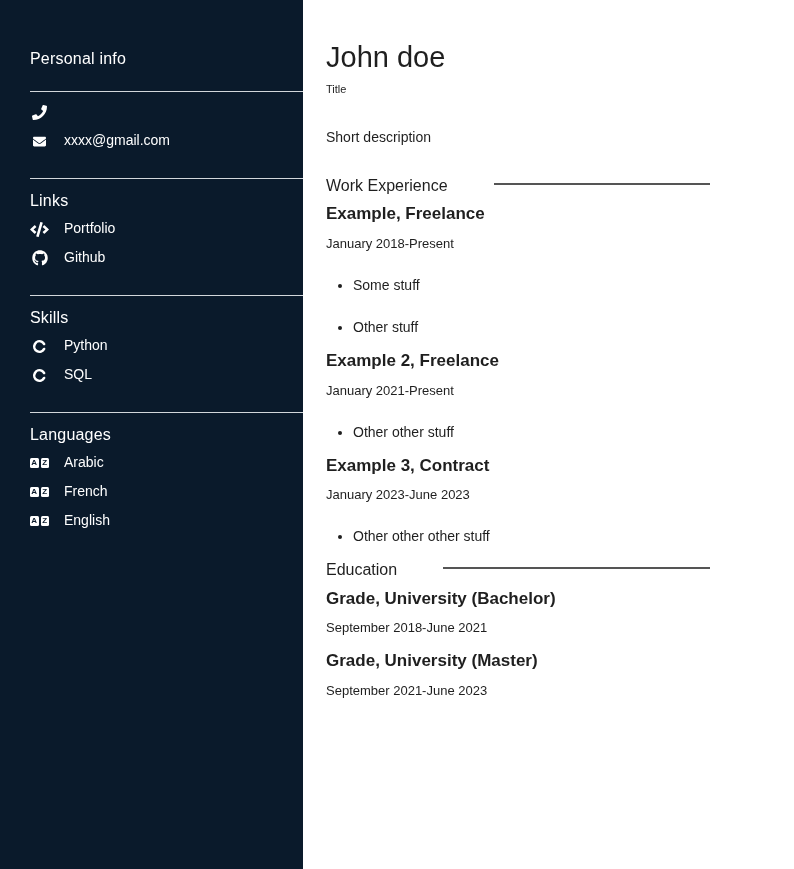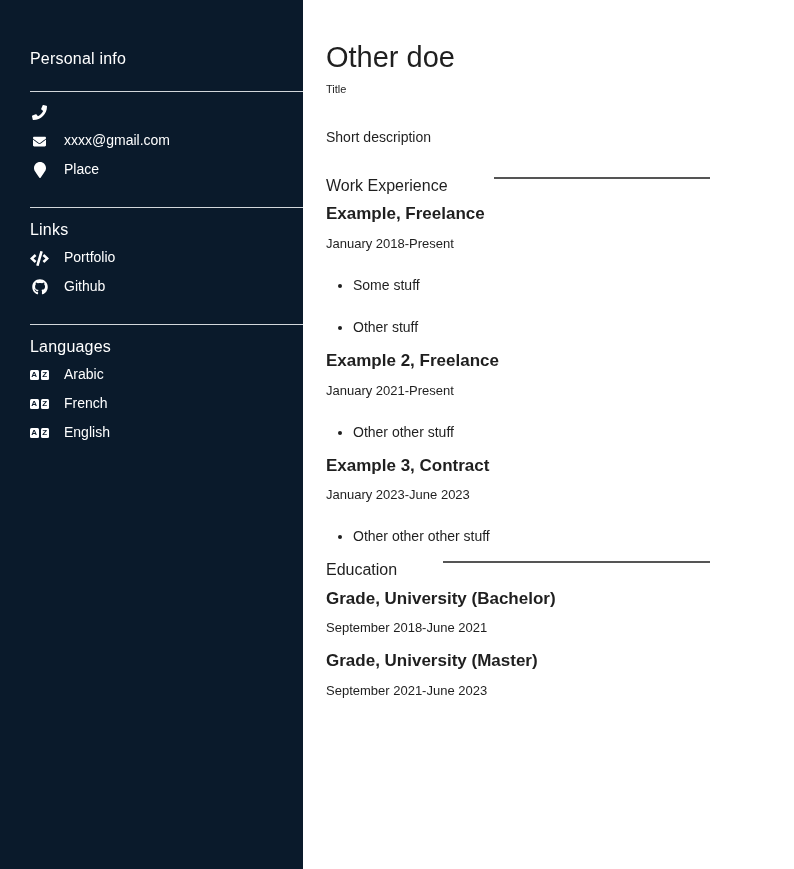--- a/index.html
+++ b/index.html
@@ -38,21 +38,21 @@
     width:10px;height:10px;background:#fff;color:var(--sidebar-bg);
     font-size:8px;font-weight:bold;font-style:normal;border-radius:1.5px;
     display:flex;align-items:center;justify-content:center;line-height:1;
   }
 
   
   .main{flex:1;padding:42px 0 0 23px;}
   .name{font-size:29px;font-weight:400;margin:0;line-height:1.1;}
   .job-title{font-size:11px;margin-top:9px;}
   .description{font-size:14px;margin-top:34px;}
-  .sec-head{display:flex;align-items:flex-start;margin-top:32px;gap:40px;}
+  .sec-head{display:flex;align-items:center;margin-top:32px;gap:40px;}
   .sec-head .txt{font-size:16px;white-space:nowrap;padding-right:6px;line-height:1.1;}
   .sec-head .rule{flex:1;border-bottom:2px solid var(--heading-rule);margin-bottom:3px;}
   .entry{margin-top:10px;}
   .entry + .entry{margin-top:16px;}
   .entry-title{font-size:17px;font-weight:bold;margin:0;line-height:1.15;}
   .entry-dates{font-size:13px;margin-top:12px;}
   .entry ul{margin:0;padding:0 0 0 27px;list-style:disc;}
   .entry li{font-size:14px;margin-top:26px;}
   .edu-head{margin-top:17px;}
 </style>
@@ -76,28 +76,20 @@
           <span class="lbl"></span>
         </div>
         <div class="sb-row">
           <span class="ic">
             <svg width="17" height="13" viewBox="0 0 512 512">
                 <path fill="#fff" d="M502.3 190.8c3.9-3.1 9.7-.2 9.7 4.7V400c0 26.5-21.5 48-48 48H48c-26.5 0-48-21.5-48-48V195.6c0-5 5.7-7.8 9.7-4.7 22.4 17.4 52.1 39.5 154.1 113.6 21.1 15.4 56.7 47.8 92.2 47.6 35.7.3 72-32.8 92.3-47.6 102-74.1 131.6-96.3 154-113.7zM256 320c23.2.4 56.6-29.2 73.4-41.4 132.7-96.3 142.8-104.7 173.4-128.7 5.8-4.5 9.2-11.5 9.2-18.9v-19c0-26.5-21.5-48-48-48H48C21.5 64 0 85.5 0 112v19c0 7.4 3.4 14.3 9.2 18.9 30.6 23.9 40.7 32.4 173.4 128.7 16.8 12.2 50.2 41.8 73.4 41.4z"></path>
               </svg>
           </span>
           <span class="lbl">xxxx@gmail.com</span>
         </div>
-        <div class="sb-row">
-          <span class="ic">
-            <svg width="12" height="16" viewBox="0 0 384 512">
-                <path fill="#fff" d="M172.268 501.67C26.97 291.031 0 269.413 0 192 0 85.961 85.961 0 192 0s192 85.961 192 192c0 77.413-26.97 99.031-172.268 309.67-9.535 13.774-29.93 13.773-39.464 0z"></path>
-              </svg>
-          </span>
-          <span class="lbl">Place</span>
-        </div>
       </div>
     </section>
 
     <section>
       <hr class="sb-divider between">
       <h2 class="sb-title">Links</h2>
       <div class="sb-items tight">
         <div class="sb-row">
           <span class="ic">
             <svg width="19" height="15" viewBox="0 0 640 512">
@@ -110,20 +102,42 @@
           <span class="ic">
             <svg width="16" height="16" viewBox="0 0 496 512">
                 <path fill="#fff" d="M165.9 397.4c0 2-2.3 3.6-5.2 3.6-3.3.3-5.6-1.3-5.6-3.6 0-2 2.3-3.6 5.2-3.6 3-.3 5.6 1.3 5.6 3.6zm-31.1-4.5c-.7 2 1.3 4.3 4.3 4.9 2.6 1 5.6 0 6.2-2s-1.3-4.3-4.3-5.2c-2.6-.7-5.5.3-6.2 2.3zm44.2-1.7c-2.9.7-4.9 2.6-4.6 4.9.3 2 2.9 3.3 5.9 2.6 2.9-.7 4.9-2.6 4.6-4.6-.3-1.9-3-3.2-5.9-2.9zM244.8 8C106.1 8 0 113.3 0 252c0 110.9 69.8 205.8 169.5 239.2 12.8 2.3 17.3-5.6 17.3-12.1 0-6.2-.3-40.4-.3-61.4 0 0-70 15-84.7-29.8 0 0-11.4-29.1-27.8-36.6 0 0-22.9-15.7 1.6-15.4 0 0 24.9 2 38.6 25.8 21.9 38.6 58.6 27.5 72.9 20.9 2.3-16 8.8-27.1 16-33.7-55.9-6.2-112.3-14.3-112.3-110.5 0-27.5 7.6-41.3 23.6-58.9-2.6-6.5-11.1-33.3 2.6-67.9 20.9-6.5 69 27 69 27 20-5.6 41.5-8.5 62.8-8.5s42.8 2.9 62.8 8.5c0 0 48.1-33.6 69-27 13.7 34.7 5.2 61.4 2.6 67.9 16 17.7 25.8 31.5 25.8 58.9 0 96.5-58.9 104.2-114.8 110.5 9.2 7.9 17 22.9 17 46.4 0 33.7-.3 75.4-.3 83.6 0 6.5 4.6 14.4 17.3 12.1C428.2 457.8 496 362.9 496 252 496 113.3 383.1 8 244.8 8z"></path>
               </svg>
           </span>
           <span class="lbl">Github</span>
         </div>
       </div>
     </section>
 
+    <section>
+      <hr class="sb-divider between">
+      <h2 class="sb-title">Skills</h2>
+      <div class="sb-items tight">
+        <div class="sb-row">
+          <span class="ic">
+            <svg width="15" height="15" viewBox="0 0 16 16">
+                <circle cx="8" cy="8" r="5.6" fill="none" stroke="#fff" stroke-width="2.7" stroke-linecap="round" stroke-dasharray="29 6.2" transform="rotate(28 8 8)"></circle>
+              </svg>
+          </span>
+          <span class="lbl">Python</span>
+        </div>
+        <div class="sb-row">
+          <span class="ic">
+            <svg width="15" height="15" viewBox="0 0 16 16">
+                <circle cx="8" cy="8" r="5.6" fill="none" stroke="#fff" stroke-width="2.7" stroke-linecap="round" stroke-dasharray="29 6.2" transform="rotate(28 8 8)"></circle>
+              </svg>
+          </span>
+          <span class="lbl">SQL</span>
+        </div>
+      </div>
+    </section>
 
     <section>
       <hr class="sb-divider between">
       <h2 class="sb-title">Languages</h2>
       <div class="sb-items tight">
         <div class="sb-row">
           <span class="ic lang-ic">
             <i class="lg">A</i>
               <i class="lg">Z</i>
           </span>
@@ -143,21 +157,21 @@
           </span>
           <span class="lbl">English</span>
         </div>
       </div>
     </section>
 
   </aside>
 
   <main class="main">
 
-    <h1 class="name">Other doe</h1>
+    <h1 class="name">John doe</h1>
     <div class="job-title">Title</div>
     <div class="description">Short description</div>
 
     <section>
       <div class="sec-head">
         <span class="txt">Work Experience</span>
         <span class="rule"></span>
       </div>
 
       <article class="entry">

